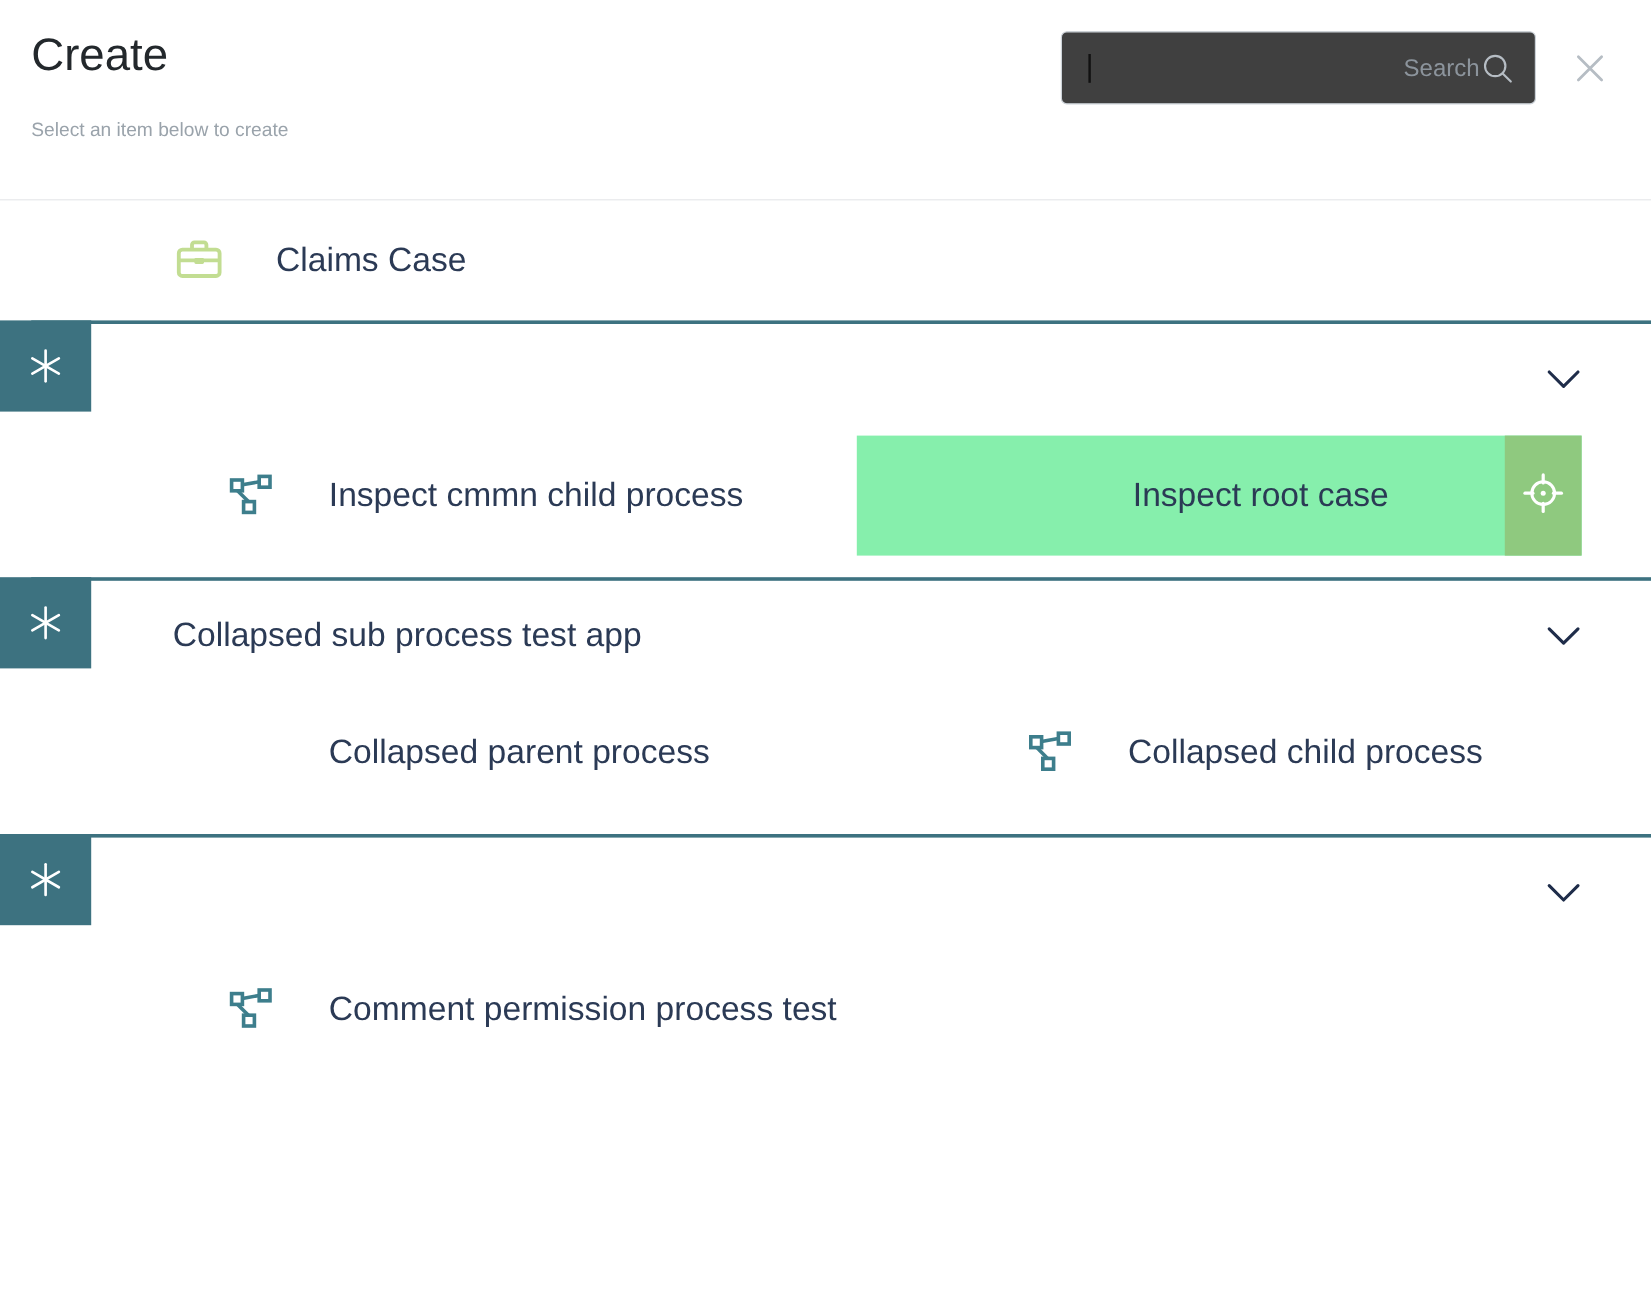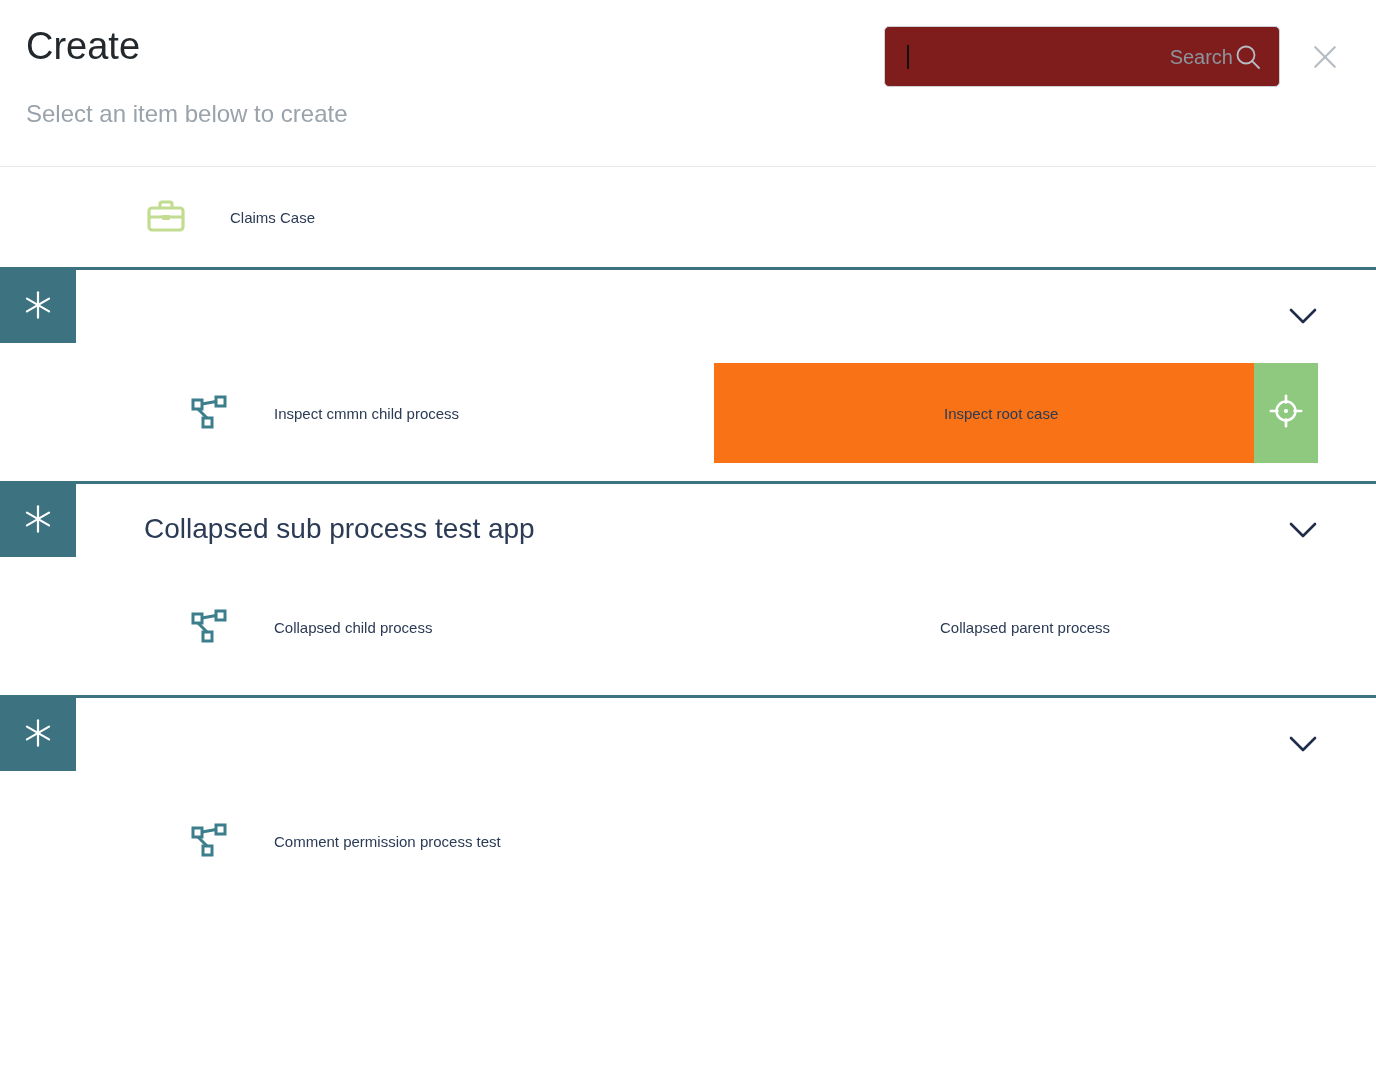--- a/index.html
+++ b/index.html
@@ -32,38 +32,38 @@
     font-size: 38px;
     font-weight: 400;
     line-height: 1.1;
     color: #23282c;
     letter-spacing: 0px;
   }
   .header-subtitle {
     position: absolute;
     left: 26px;
     top: 100px;
-    font-size: 24px;
+    font-size: 16px;
     font-weight: 400;
     color: #9aa3ab;
   }
 
   .search-wrap {
     position: absolute;
     right: 96px;
     top: 26px;
     width: 396px;
     height: 61px;
   }
   .search-box {
     width: 100%;
     height: 100%;
     border: 1px solid #ccd2d8;
     border-radius: 5px;
-    background: #7f1d1d;
+    background: #404040;
     display: flex;
     align-items: center;
     padding: 0 16px 0 22px;
   }
   .search-caret {
     width: 2px;
     height: 24px;
     background: #111;
     flex: 0 0 auto;
   }
@@ -111,28 +111,28 @@
     cursor: pointer;
   }
   .item-row .item-icon {
     position: absolute;
     left: 145px;
     width: 42px;
     height: 42px;
     display: block;
   }
   .item-row .item-label {
-    font-size: 15px;
+    font-size: 28px;
     color: #2b3a55;
     padding-left: 88px;
     line-height: 1;
   }
 
   .item-row.hovered {
-    background: #f97316;
+    background: #86efac;
     width: 604px;
     margin-left: 4px;
     align-items: center;
   }
   .action-btn {
     position: absolute;
     right: 0;
     top: 0;
     width: 64px;
     height: 100%;
@@ -298,35 +298,35 @@
         </svg>
       </span>
       <span class="group-title">Collapsed sub process test app</span>
       <span class="group-chevron">
         <svg viewBox="0 0 34 34" width="34" height="34">
           <polyline points="5,12 17,24 29,12" fill="none" stroke="#1f2d4a" stroke-width="2.6" stroke-linecap="round" stroke-linejoin="round"></polyline>
         </svg>
       </span>
     </div>
     <div class="group-items rows">
+      <div class="item-row col2">
+
+        <span class="item-label">Collapsed parent process</span>
+      </div>
       <div class="item-row">
         <span class="item-icon">
           <svg viewBox="0 0 42 42" width="42" height="42">
             <rect x="4" y="8" width="9" height="9" fill="none" stroke="#3d7e8c" stroke-width="3"></rect>
             <rect x="27" y="5" width="9" height="9" fill="none" stroke="#3d7e8c" stroke-width="3"></rect>
             <rect x="14" y="26" width="9" height="9" fill="none" stroke="#3d7e8c" stroke-width="3"></rect>
             <line x1="13" y1="12" x2="27" y2="9.5" stroke="#3d7e8c" stroke-width="3"></line>
             <line x1="9" y1="17" x2="18" y2="26" stroke="#3d7e8c" stroke-width="3"></line>
           </svg>
         </span>
         <span class="item-label">Collapsed child process</span>
-      </div>
-      <div class="item-row col2">
-
-        <span class="item-label">Collapsed parent process</span>
       </div>
     </div>
   </div>
 
   <div class="spacer-sm"></div>
 
   <div class="group">
     <div class="group-header">
       <span class="group-badge">
         <svg viewBox="0 0 40 40" width="34" height="34">

